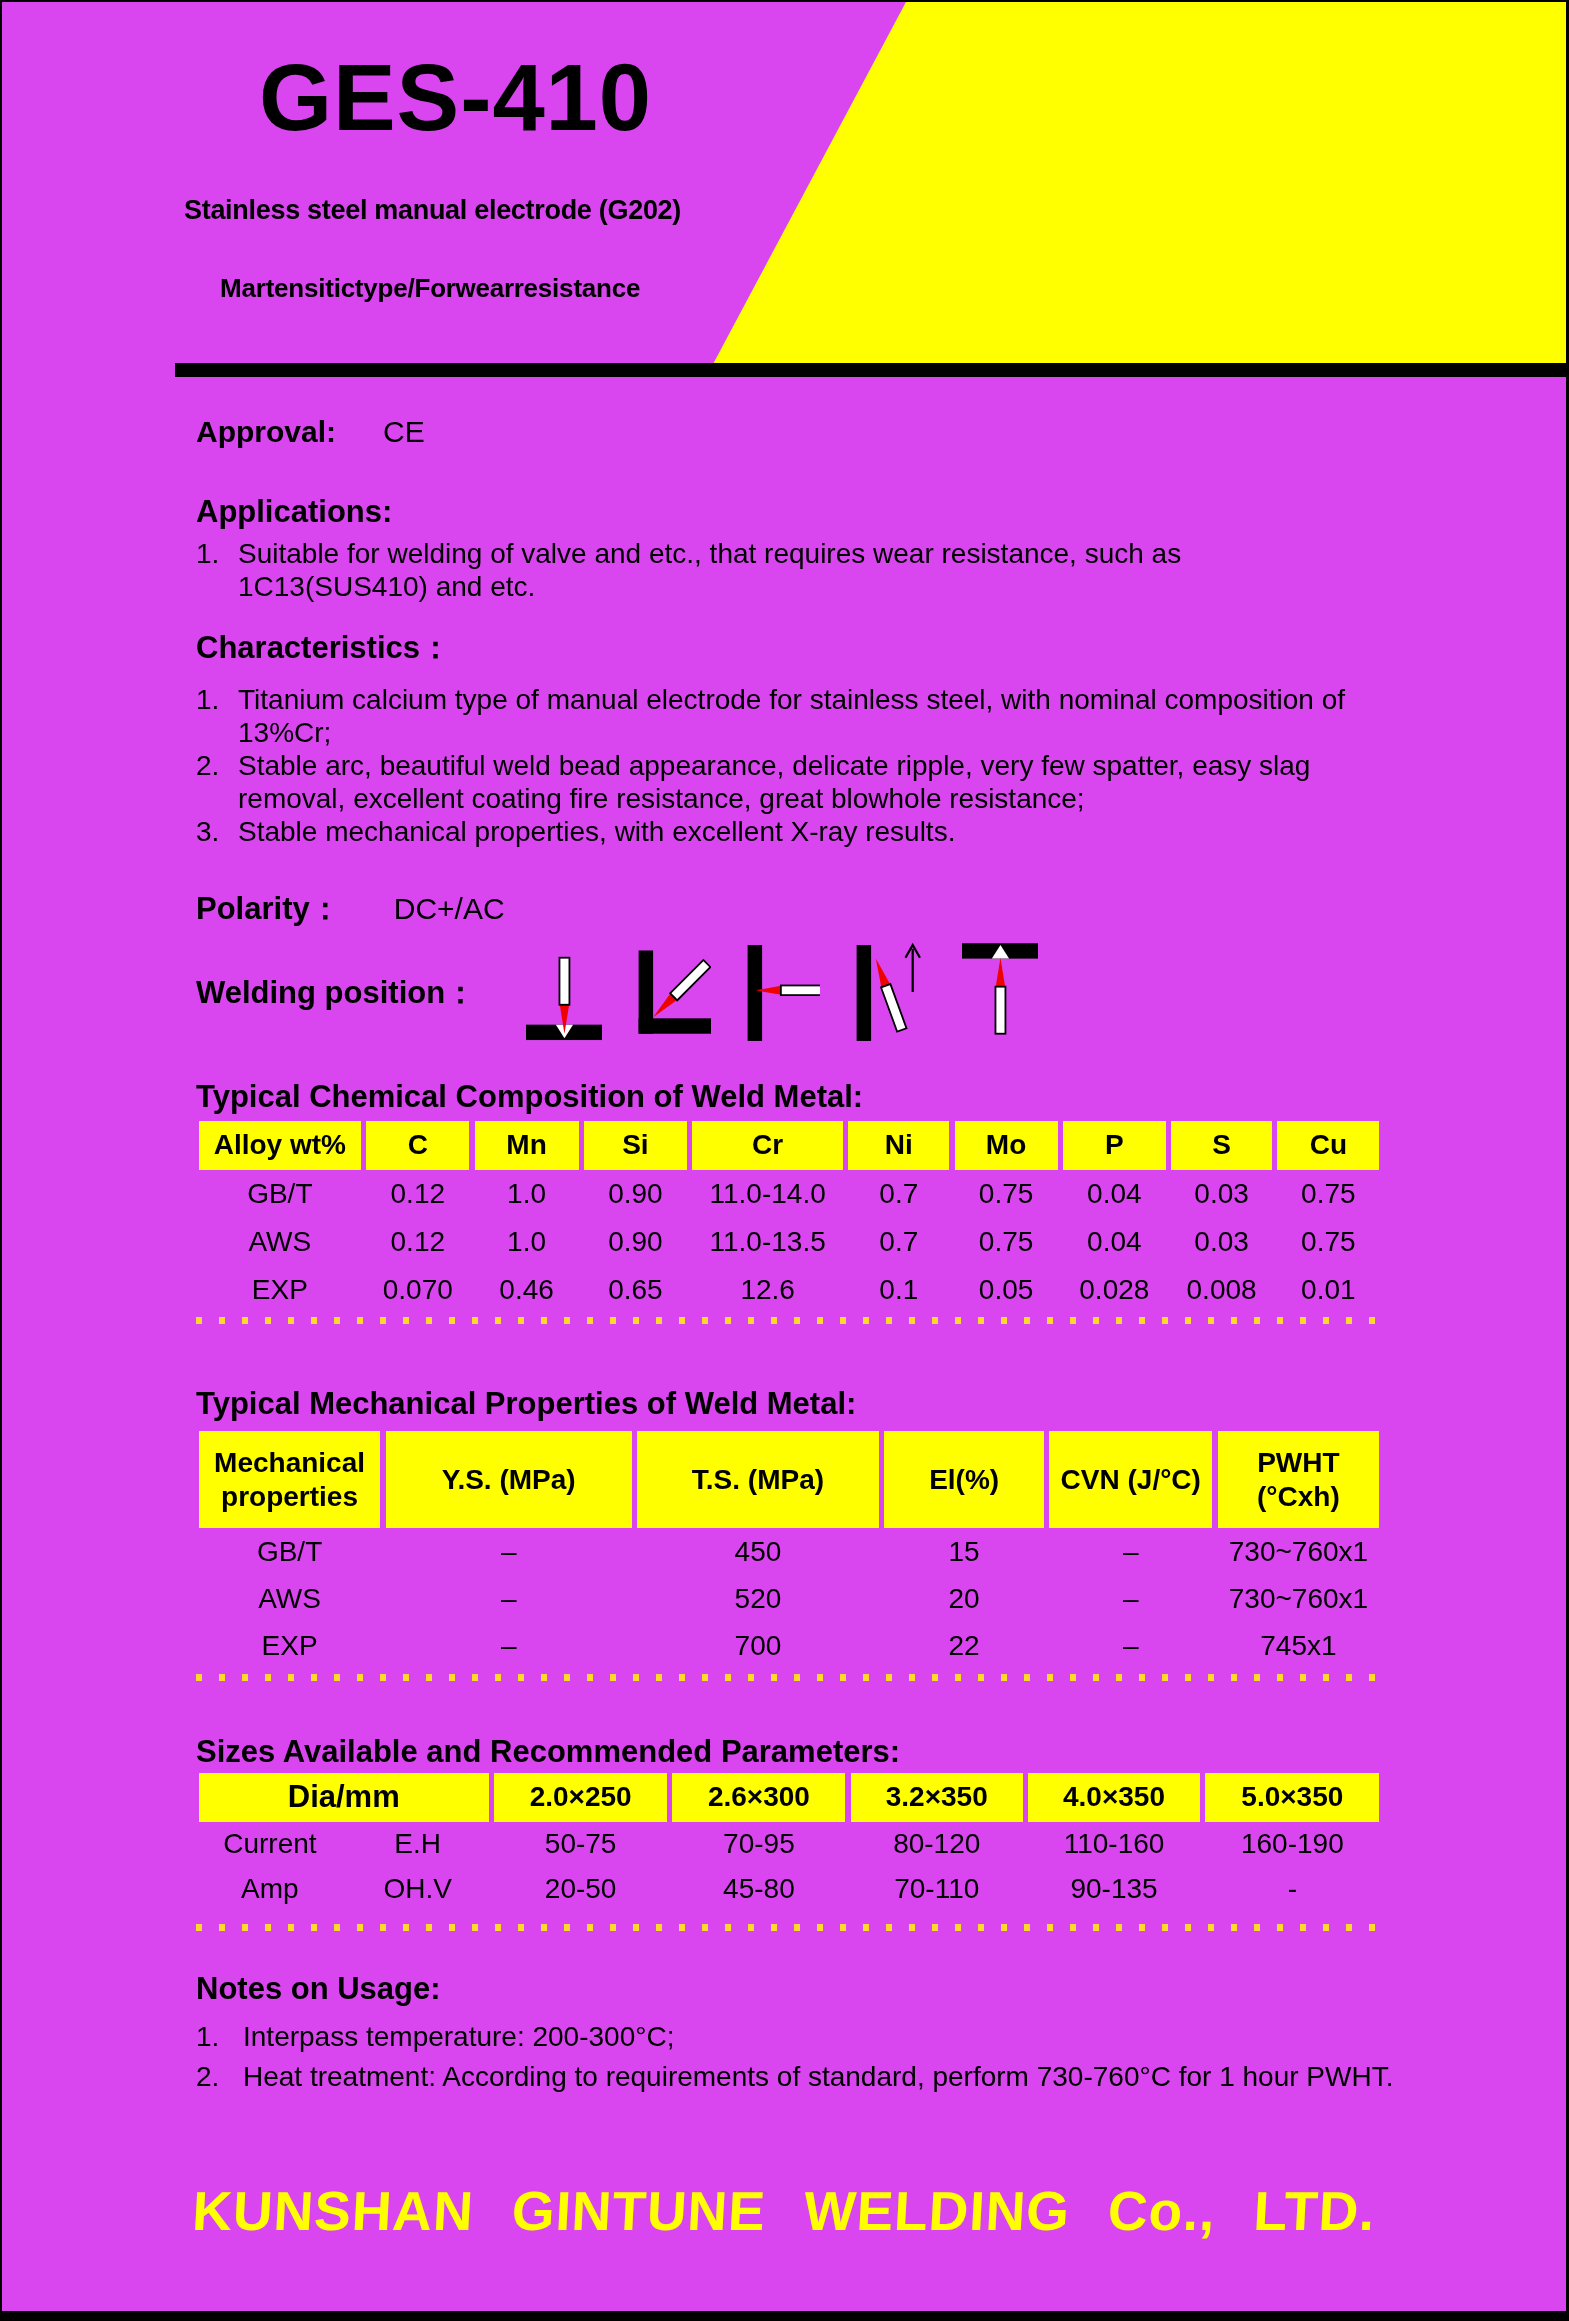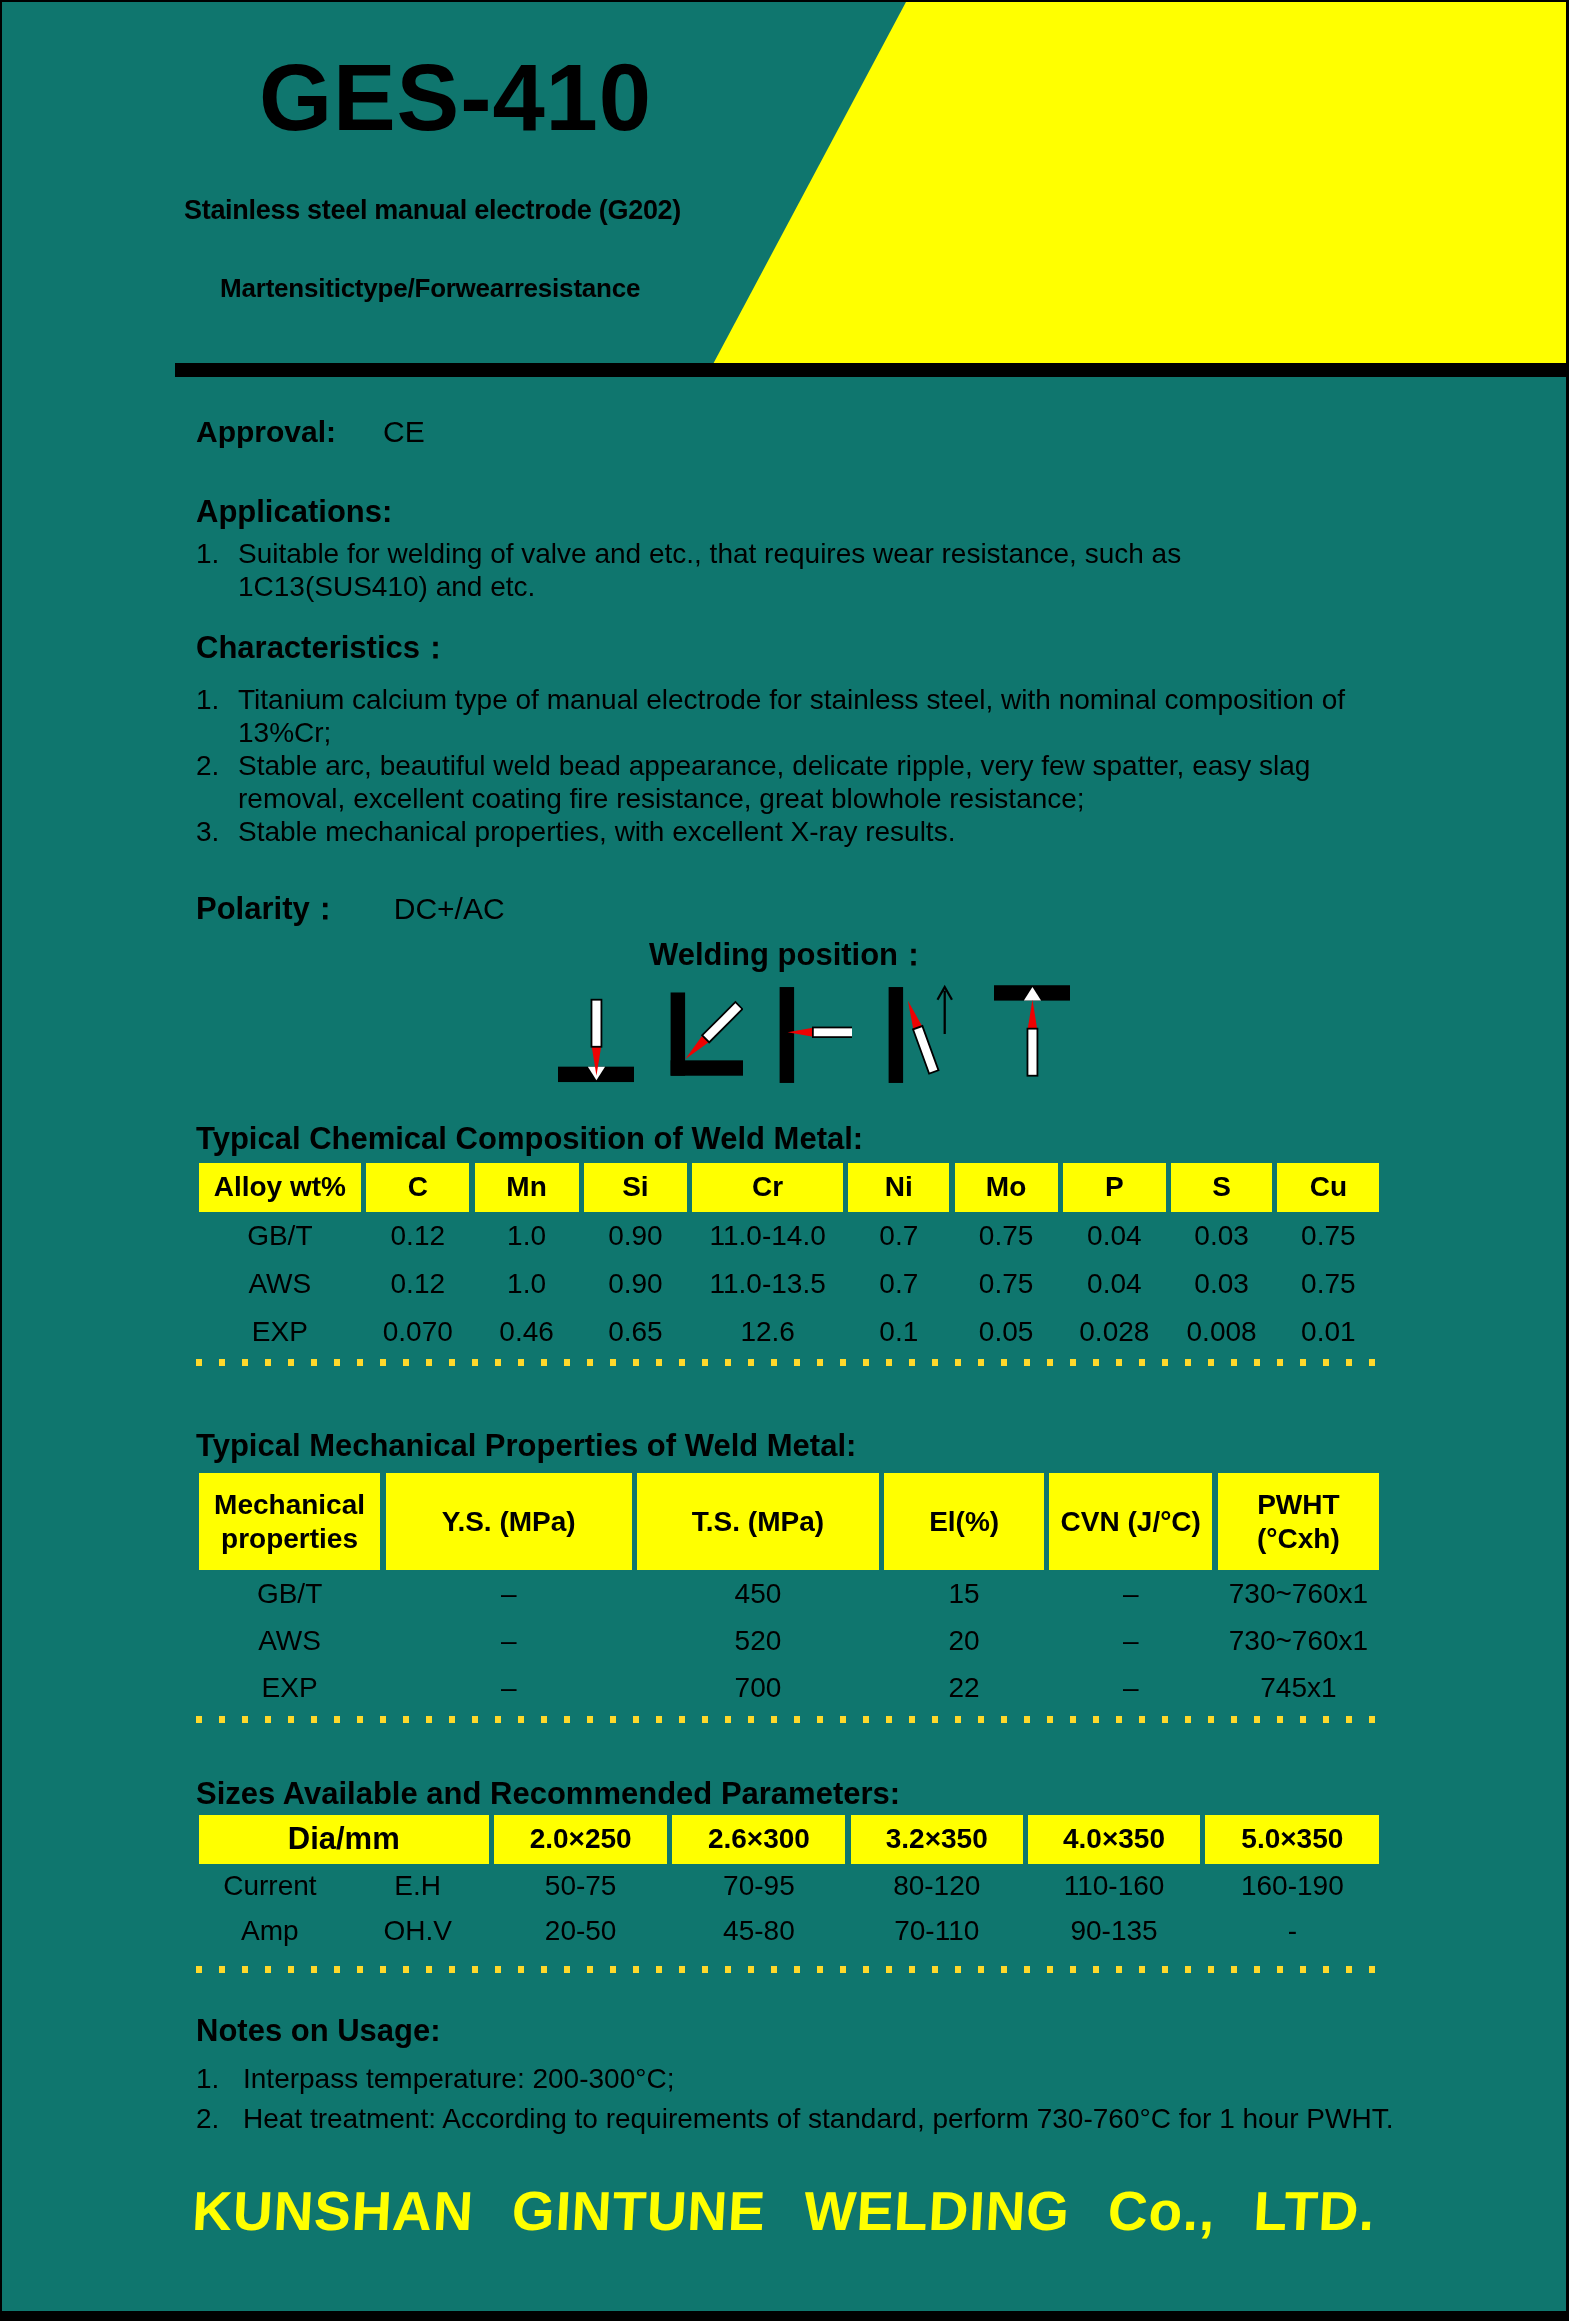--- a/index.html
+++ b/index.html
@@ -1,17 +1,17 @@
 <!DOCTYPE html>
 <html style="font-size:14.5px"><head>
 <meta charset="utf-8">
 <style>
   html,body{margin:0;padding:0;background:#888;}
   .page{
-    position:relative;width:1569px;height:2322px;background:#0f766e;
+    position:relative;width:1569px;height:2322px;background:#d946ef;
     font-family:"Liberation Sans","DejaVu Sans",sans-serif;color:#000;
     overflow:hidden;box-sizing:border-box;
     border-top:2.7px solid #000;border-left:2.7px solid #000;border-right:3.6px solid #000;
   }
   .bottom-bar{position:absolute;left:0;right:0;bottom:0;height:11px;background:#000;}
 
   
   .header{position:absolute;top:0;left:0;right:0;height:361px;}
   .header-yellow{position:absolute;top:0;left:0;right:0;bottom:0;background:#ffff00;
     clip-path:polygon(57.8% 0,100% 0,100% 100%,45.5% 100%);}
@@ -31,21 +31,21 @@
   .approval .val{margin-left:47px;}
   .applications-h{margin-top:45px;}
   .list{margin-top:7.3px;}
   .li{display:flex;font-size:28px;line-height:33px;}
   .li .num{width:42px;flex:0 0 42px;}
   .char-h{margin-top:24px;}
   .char-list{margin-top:14.5px;}
   .polarity{margin-top:40px;font-size:31px;}
   .polarity .lbl{font-weight:bold;}
   .polarity .val{margin-left:53px;font-size:30px;}
-  .weld-row{margin-top:3.6px;display:flex;align-items:center;flex-direction:column;}
+  .weld-row{margin-top:3.6px;display:flex;align-items:center;}
   .weld-row .lbl{font-size:31px;font-weight:bold;}
   .icons{margin-left:50px;display:flex;gap:33px;}
   .icons svg{display:block;}
 
   .sec-title{margin-top:27px;font-size:31px;font-weight:bold;}
   .mech-title{margin-top:62px;}
   .sizes-title{margin-top:53px;}
 
   table.tbl{table-layout:fixed;border-collapse:collapse;width:1186px;margin-top:5.5px;}
   .tbl .hd{background:#ffff00;margin:0 2.7px;height:49px;display:flex;align-items:center;justify-content:center;

